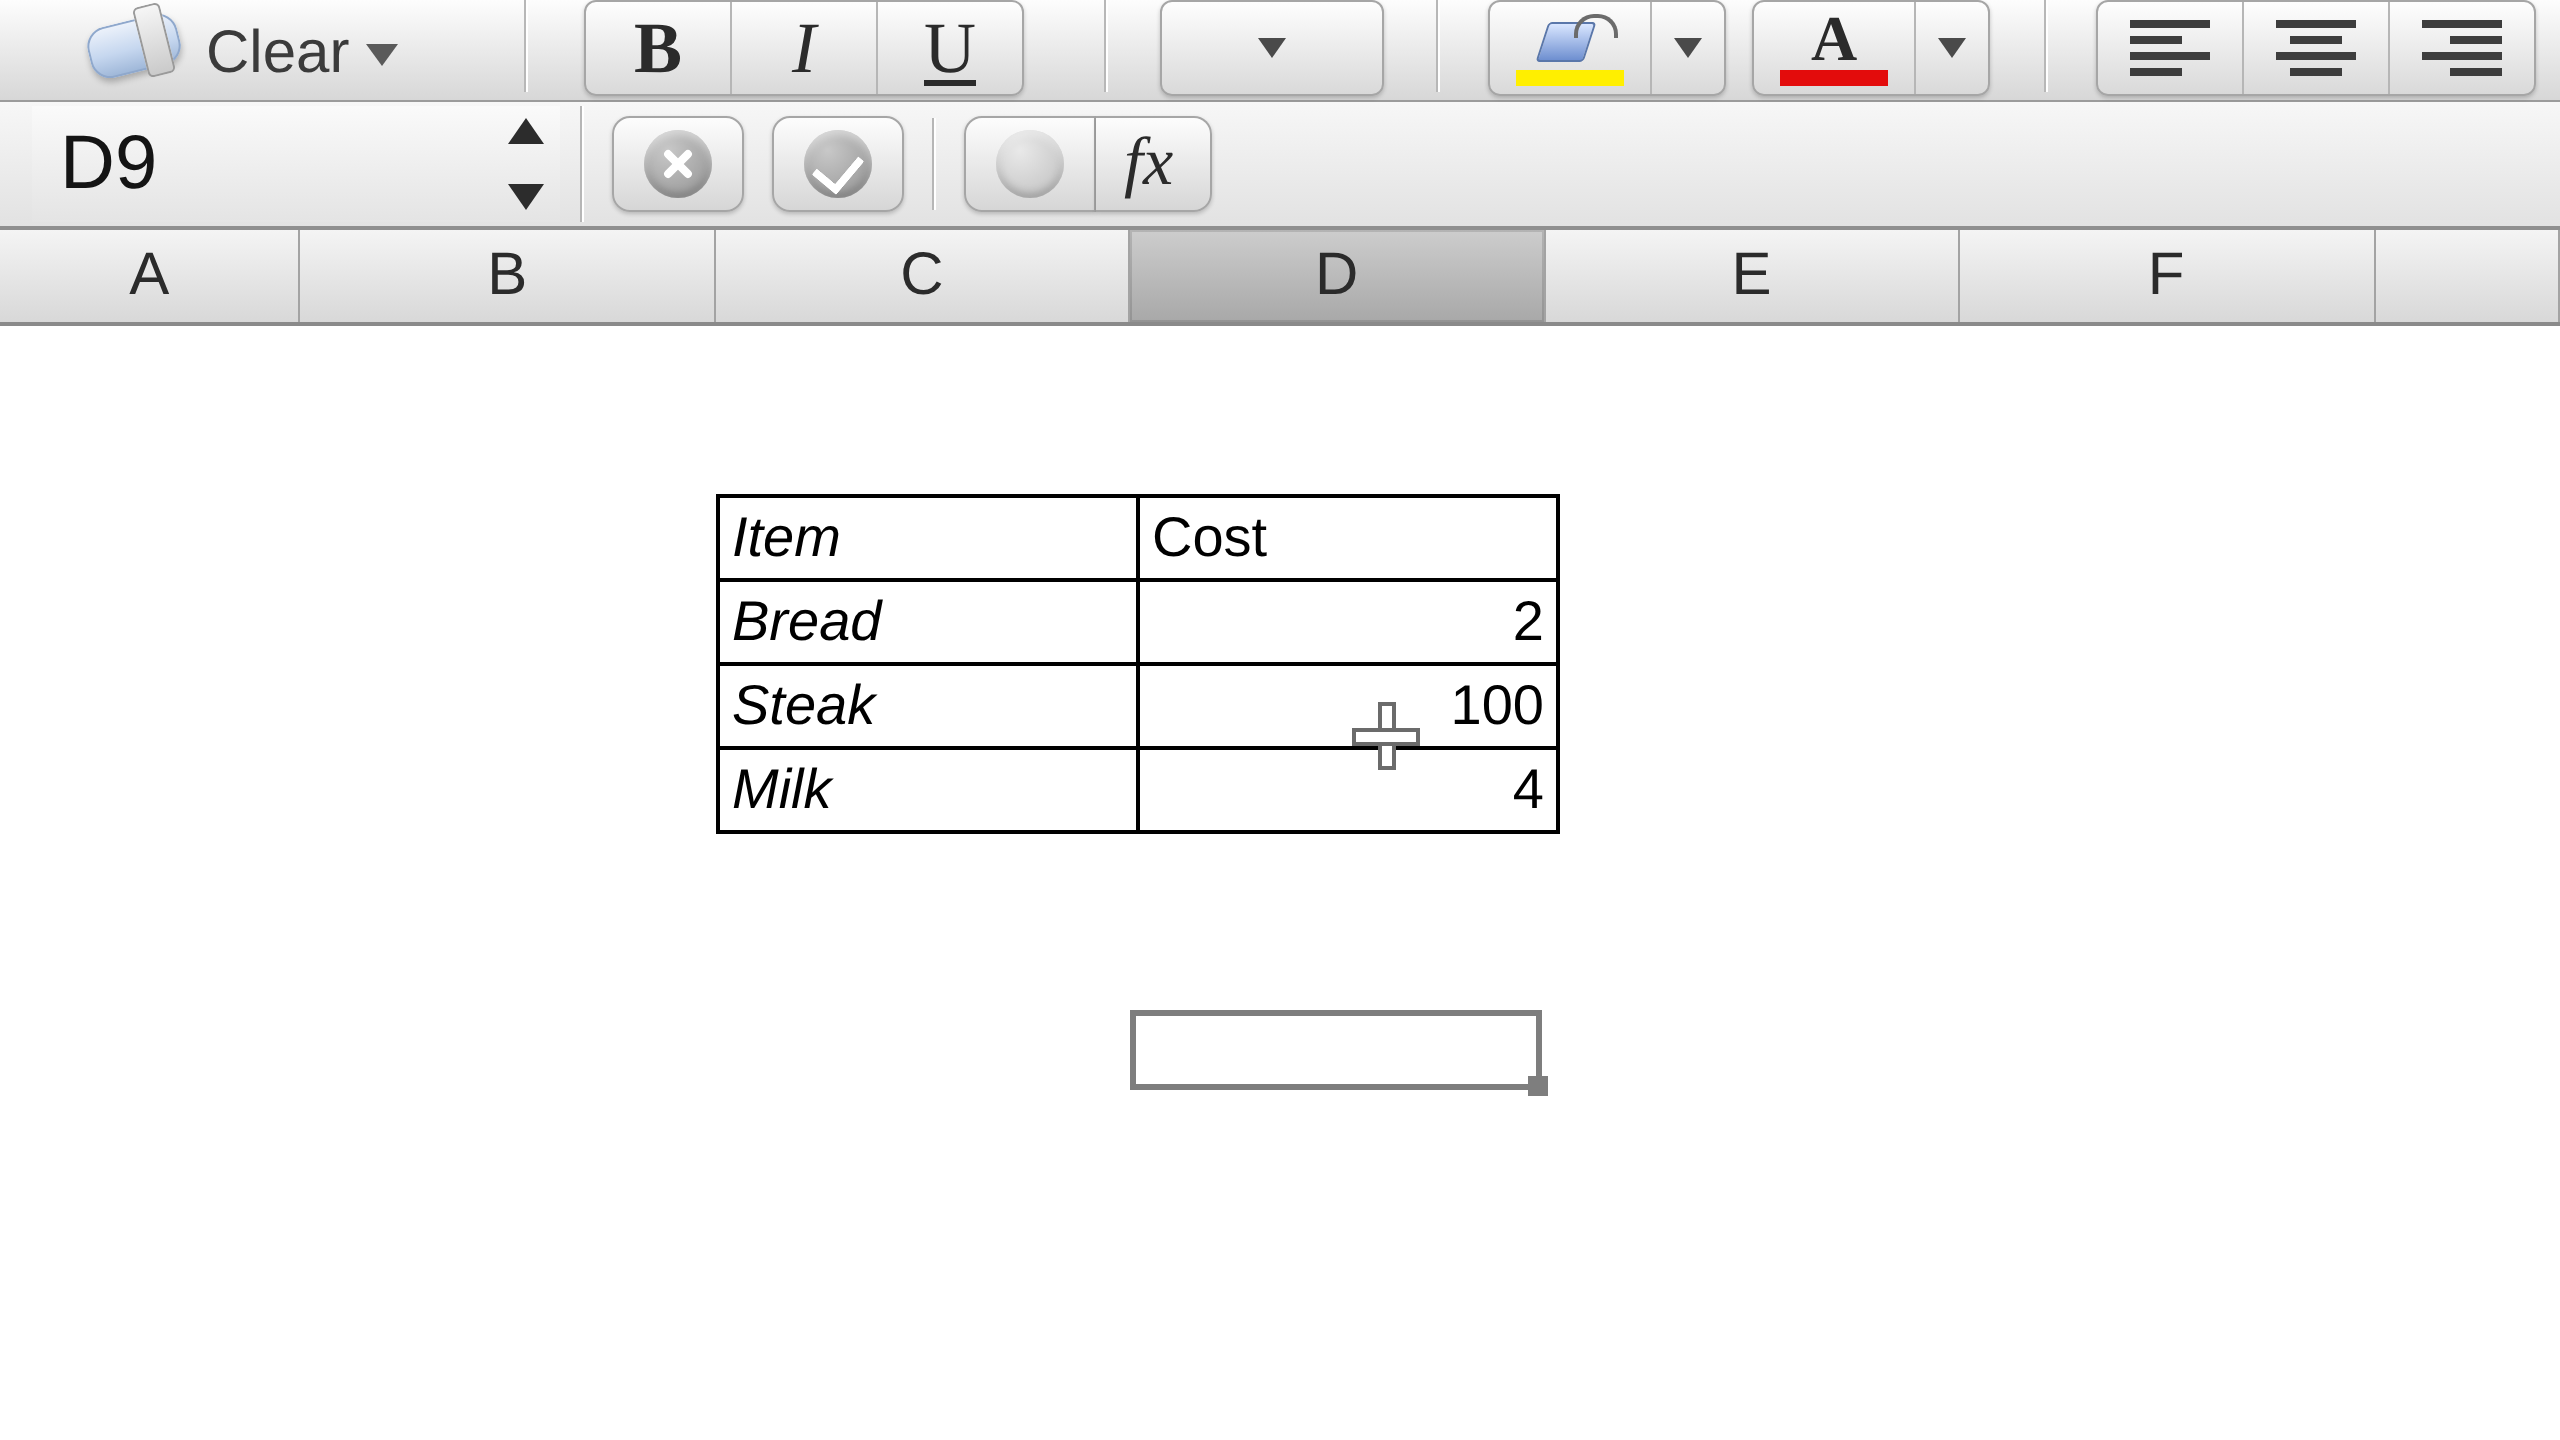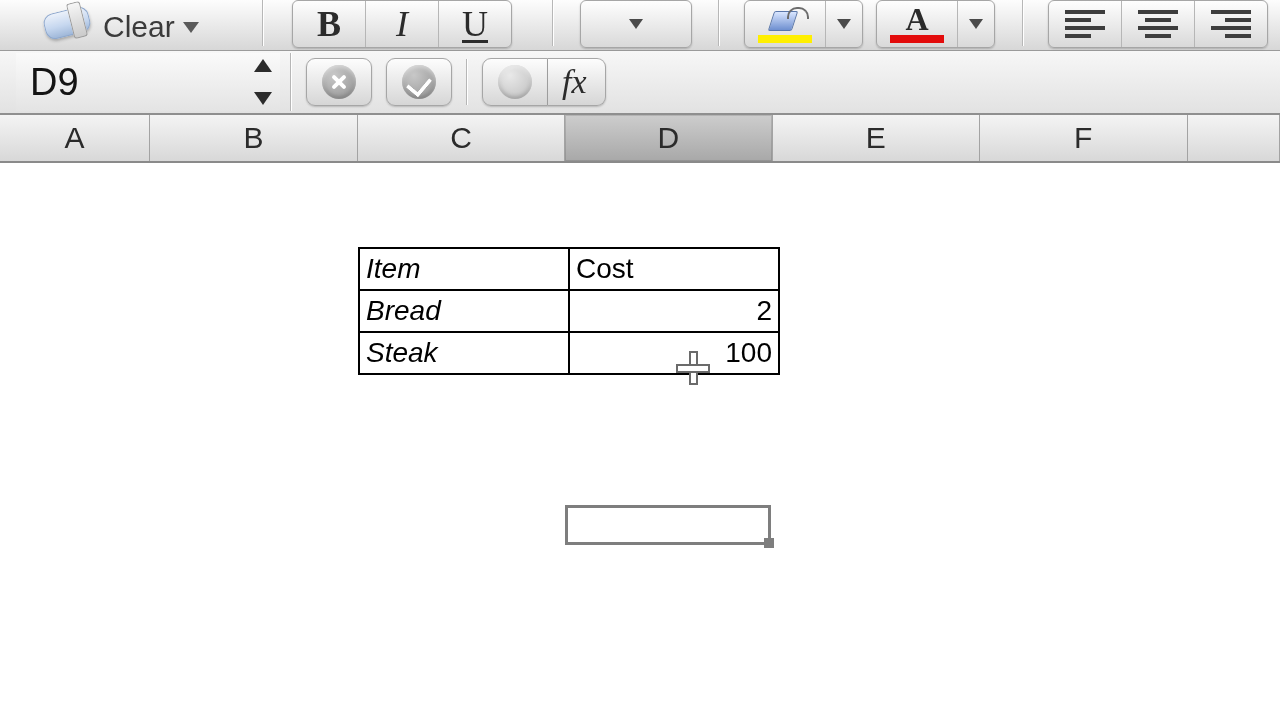--- a/index.html
+++ b/index.html
@@ -388,20 +388,24 @@
     </tbody>
       <tbody id="tblbody">
         <tr>
           <td class="item">Bread</td>
           <td class="cost">2</td>
         </tr>
         <tr>
           <td class="item">Steak</td>
           <td class="cost">100</td>
         </tr>
+        <tr>
+          <td class="item">Milk</td>
+          <td class="cost">4</td>
+        </tr>
       </tbody>
   </table>
 
   <div class="sel-cell">
     <div class="handle"></div>
   </div>
 
   <div class="cursor-plus"></div>
 </div>
 

